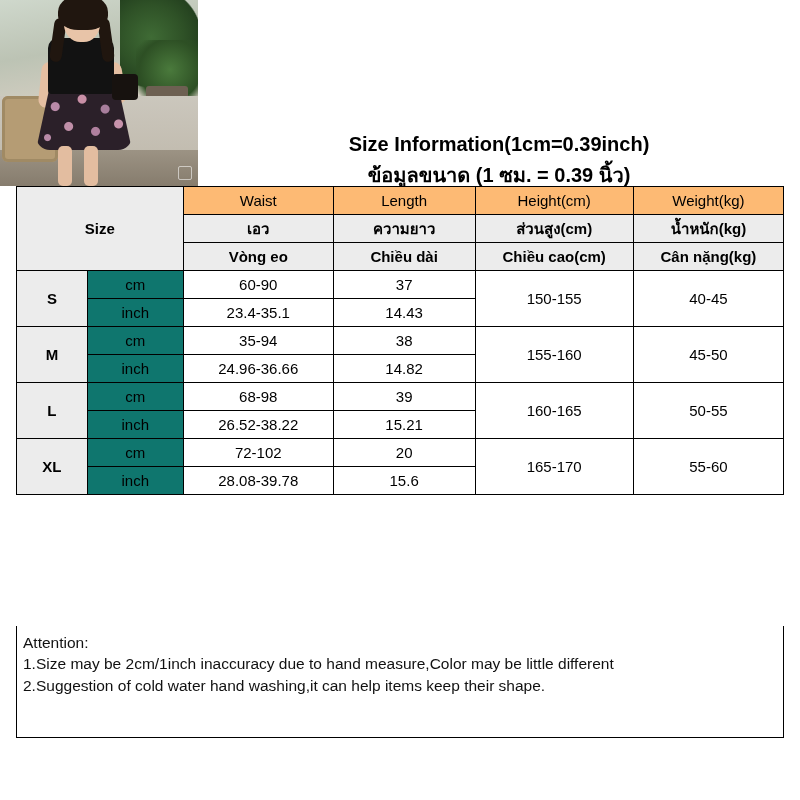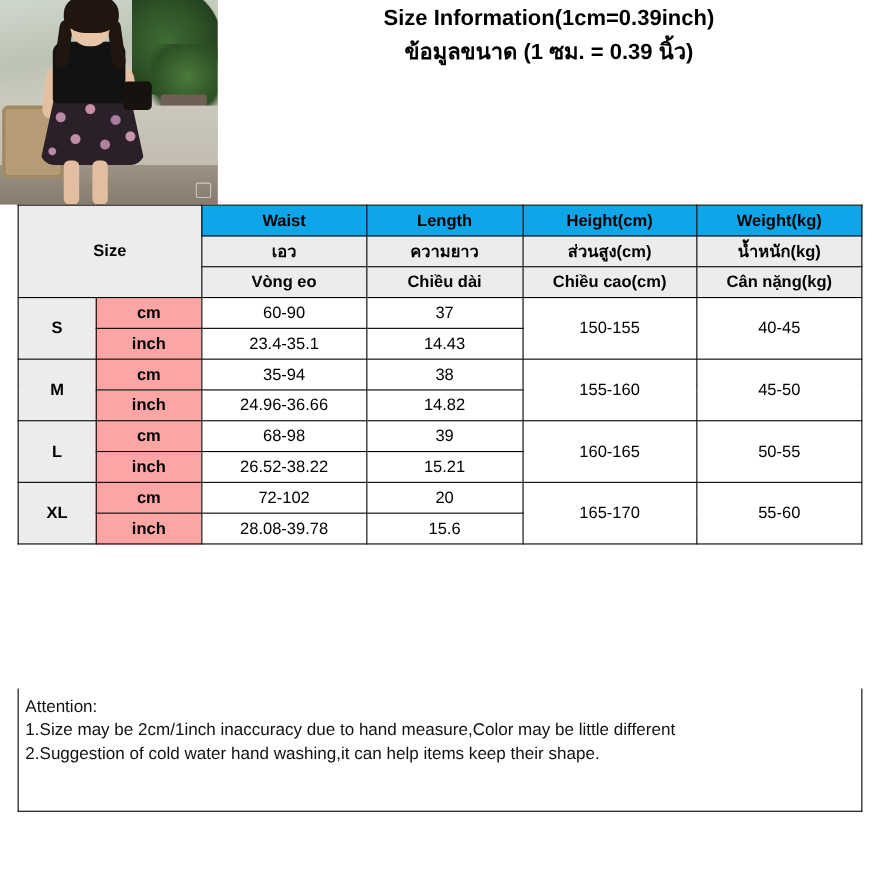--- a/index.html
+++ b/index.html
@@ -15,21 +15,21 @@
     background: #ffffff;
     overflow: hidden;
   }
 
   
   .header {
     position: absolute;
     left: 0; top: 0;
     width: 800px; height: 186px;
     display: flex;
-    align-items: flex-start;
+    align-items: flex-end;
   }
   .photo {
     width: 198px;
     height: 186px;
     position: relative;
     overflow: hidden;
     background: #cfd2cb;
     flex: none;
   }
   
@@ -161,41 +161,41 @@
     height: 28px;
   }
   .col-size { width: 68px; }
   .col-unit { width: 92px; }
   .col-waist { width: 144px; }
   .col-length { width: 136px; }
   .col-height { width: 152px; }
   .col-weight { width: 144px; }
 
   .hdr {
-    background: #0ea5e9;
-    font-weight: bold;
+    background: #fdba74;
+    font-weight: normal;
   }
   .hdr-sub {
     background: #ececec;
     font-weight: bold;
     font-size: 14.5px;
   }
   .size-word {
     background: #ececec;
     font-weight: bold;
     font-size: 24px;
   }
   .size-cell {
     background: #ececec;
     font-weight: bold;
     font-size: 16px;
   }
   .unit-cell {
-    background: #fca5a5;
-    font-weight: bold;
+    background: #0f766e;
+    font-weight: normal;
     font-size: 15px;
   }
   .val {
     background: #ffffff;
     font-size: 15px;
     height: 42px;
   }
   .val-tall { height: 42px; }
 
   

